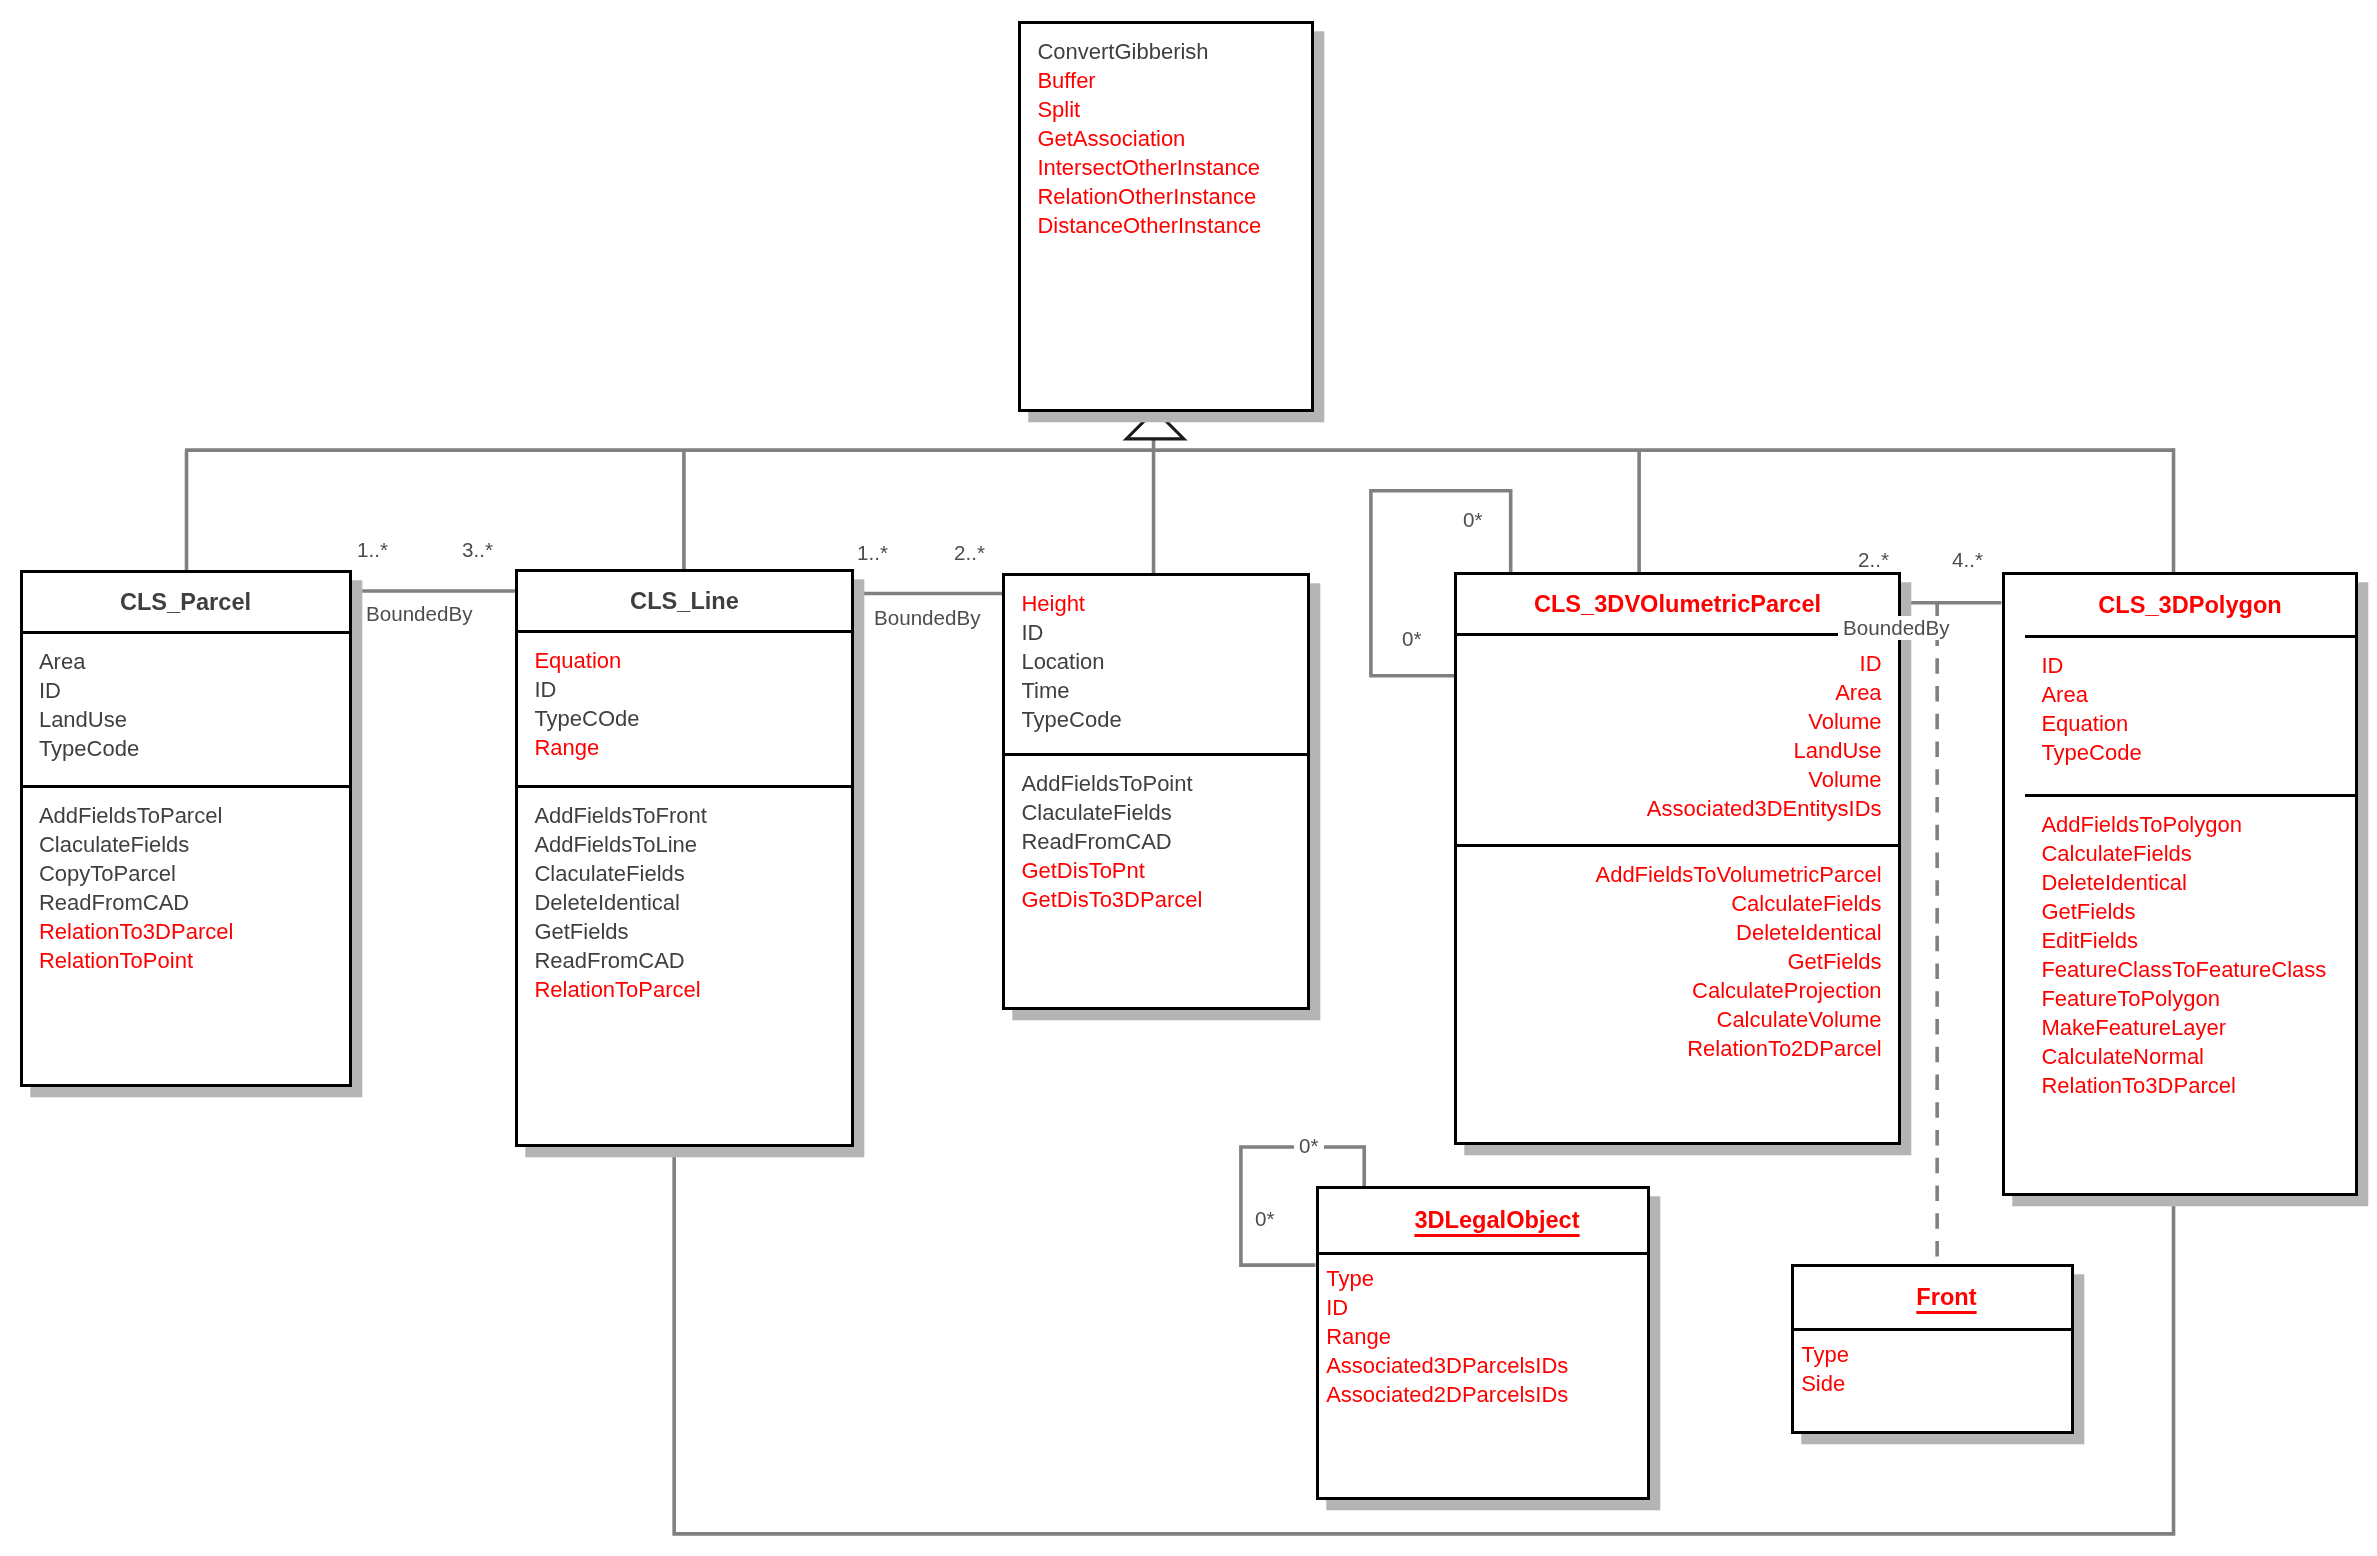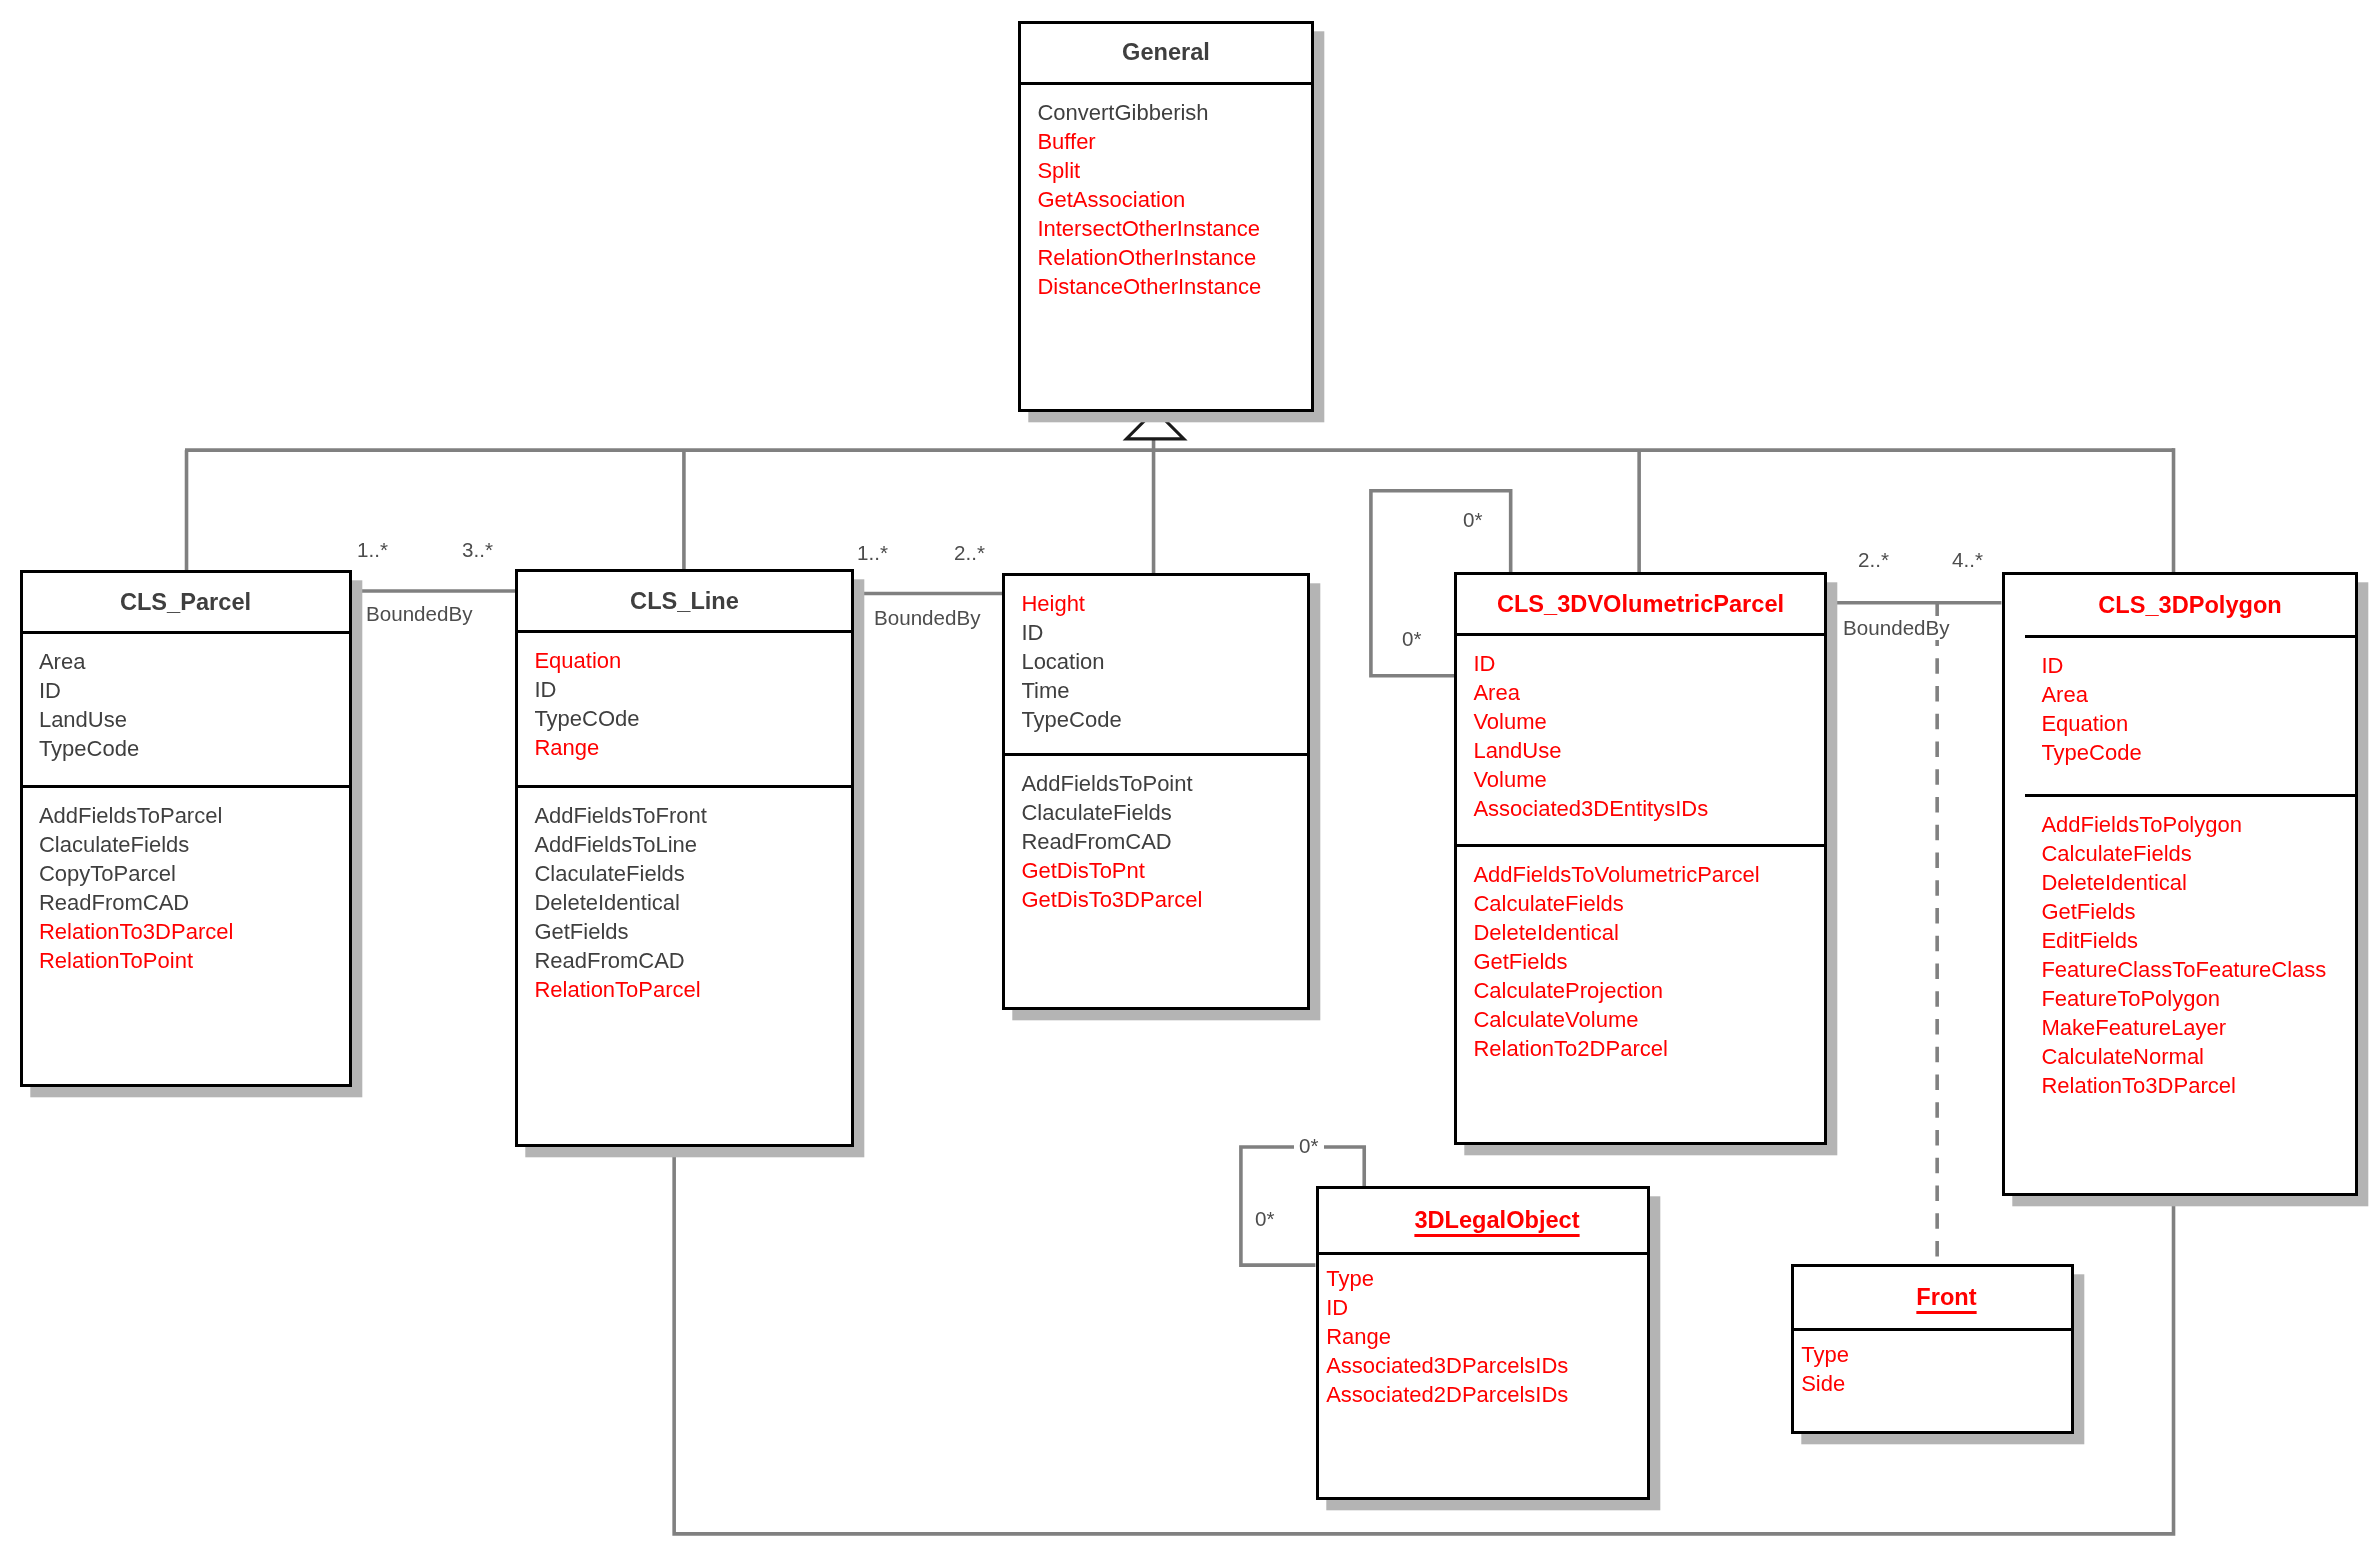--- a/index.html
+++ b/index.html
@@ -34,21 +34,21 @@
 
   
   #general {left:1018px;top:20.6px;  width:296px;height:391px;}
   #general .hd{height:58px;} #general .a{height:95px;}
   #parcel  {left:19.5px;  top:570px;width:332px;height:517px;}
   #parcel .hd{height:58px;}  #parcel .a{height:151px;}
   #line    {left:515px;top:569px;width:339px;height:578px;}
   #line .hd{height:58px;}    #line .a{height:152px;}
   #point   {left:1002px;top:573px;width:308px;height:437px;}
   #point .hd{height:58px;}   #point .a{height:177px;}
-  #vol     {left:1454px;top:572px;width:373px;height:573px;}
+  #vol     {left:1454px;top:572px;width:447px;height:573px;text-align:right;}
   #vol .hd{height:58px;}     #vol .a{height:208px;}
   #poly    {left:2002px;top:572px;width:356px;height:624px;padding-left:20px;}
   #poly .hd{height:60px;}    #poly .a{height:156px;}
   #legal   {left:1316px;top:1186px;width:334px;height:314px;}
   #legal .hd{height:63px;}
   #front   {left:1791px;top:1264px;width:283px;height:170px;}
   #front .hd{height:61px;}
 
   .lbl{position:absolute;font-size:20.6px;color:var(--label);white-space:nowrap;}
   .lbl.onwire{background:#ffffff;padding:0 5.1px;}
@@ -74,21 +74,20 @@
 
     <path d="M2940,1113 V955 H2668 V1315 H2830"></path>
     <path d="M2655,2308 V2232 H2415 V2462 H2560"></path>
 
     <path d="M1312,2233 V2985 H4230 V2328"></path>
 
     <polygon points="2248,798 2192,854 2304,854" fill="#ffffff" stroke="#1a1a1a" stroke-width="6"></polygon>
   </svg>
 
   <div class="cls" id="general">
-    <div class="hd" data-color="black">General</div>
     <div class="sec grow">
       <div class="m" data-color="black">ConvertGibberish</div>
       <div class="m" data-color="red">Buffer</div>
       <div class="m" data-color="red">Split</div>
       <div class="m" data-color="red">GetAssociation</div>
       <div class="m" data-color="red">IntersectOtherInstance</div>
       <div class="m" data-color="red">RelationOtherInstance</div>
       <div class="m" data-color="red">DistanceOtherInstance</div>
     </div>
   </div>

